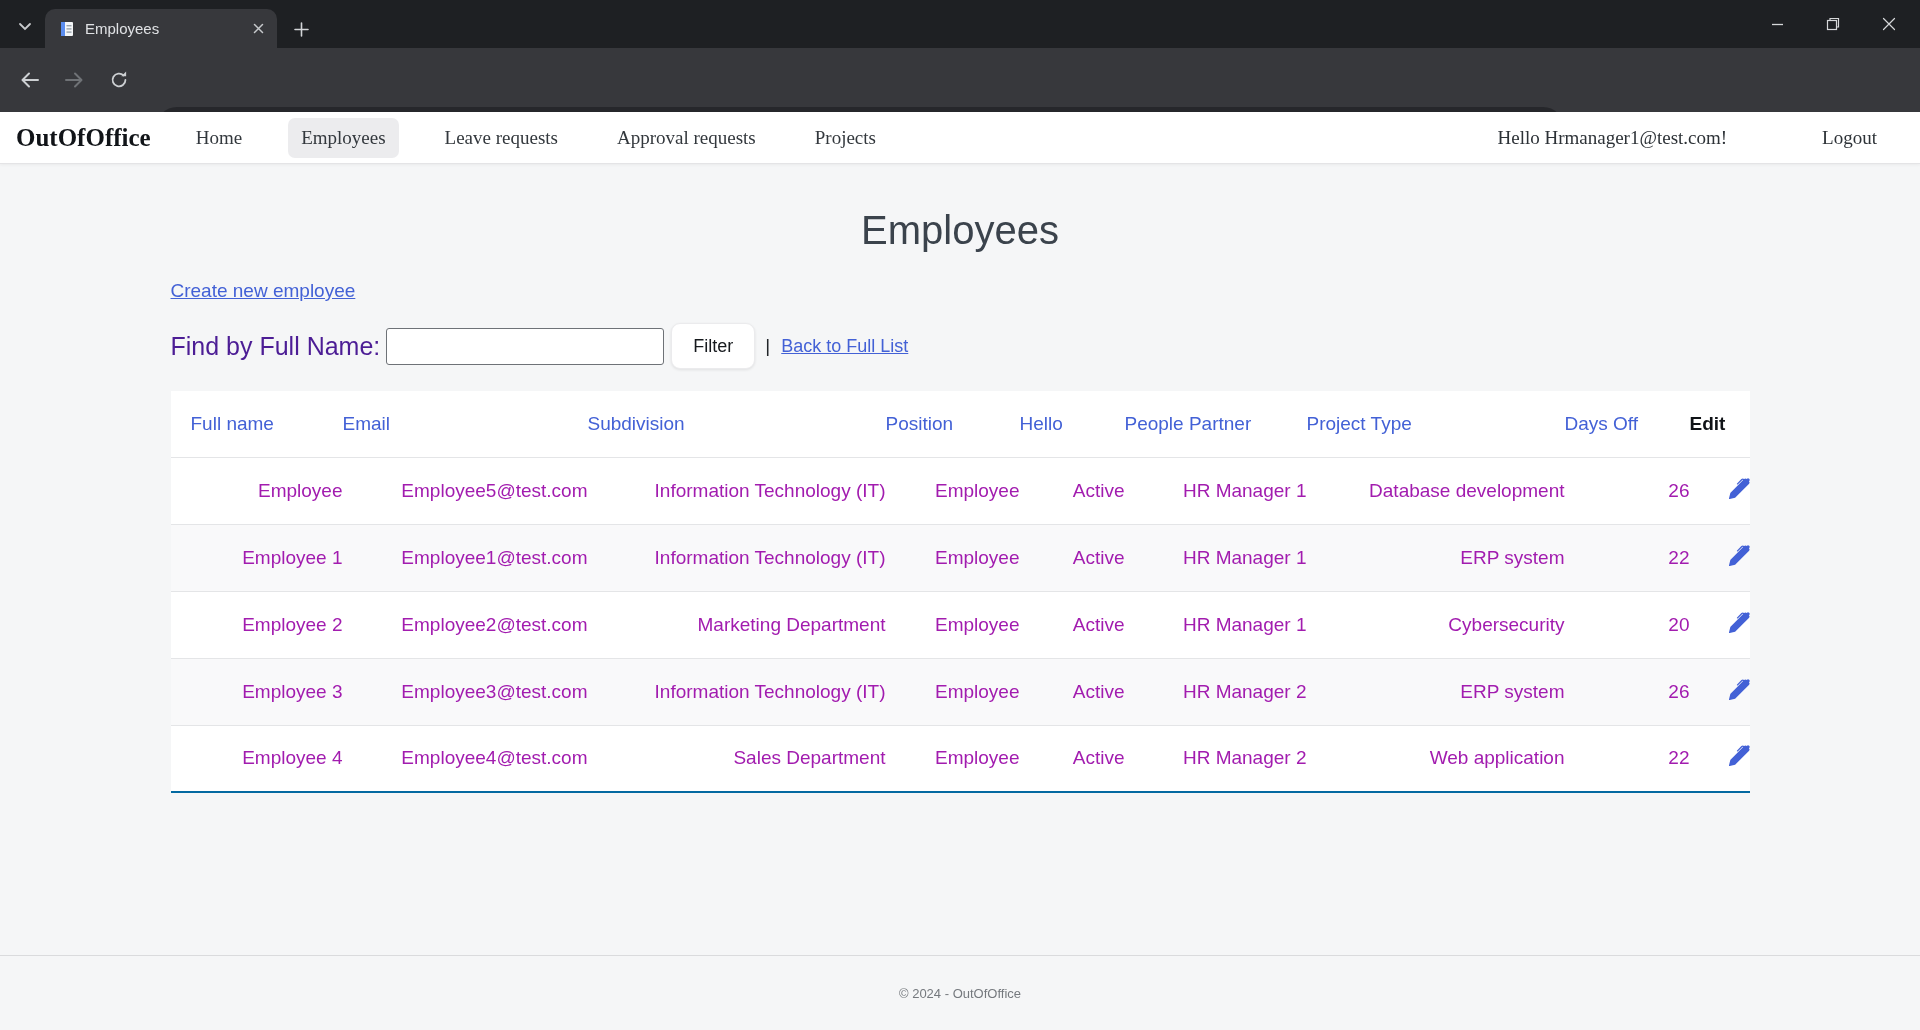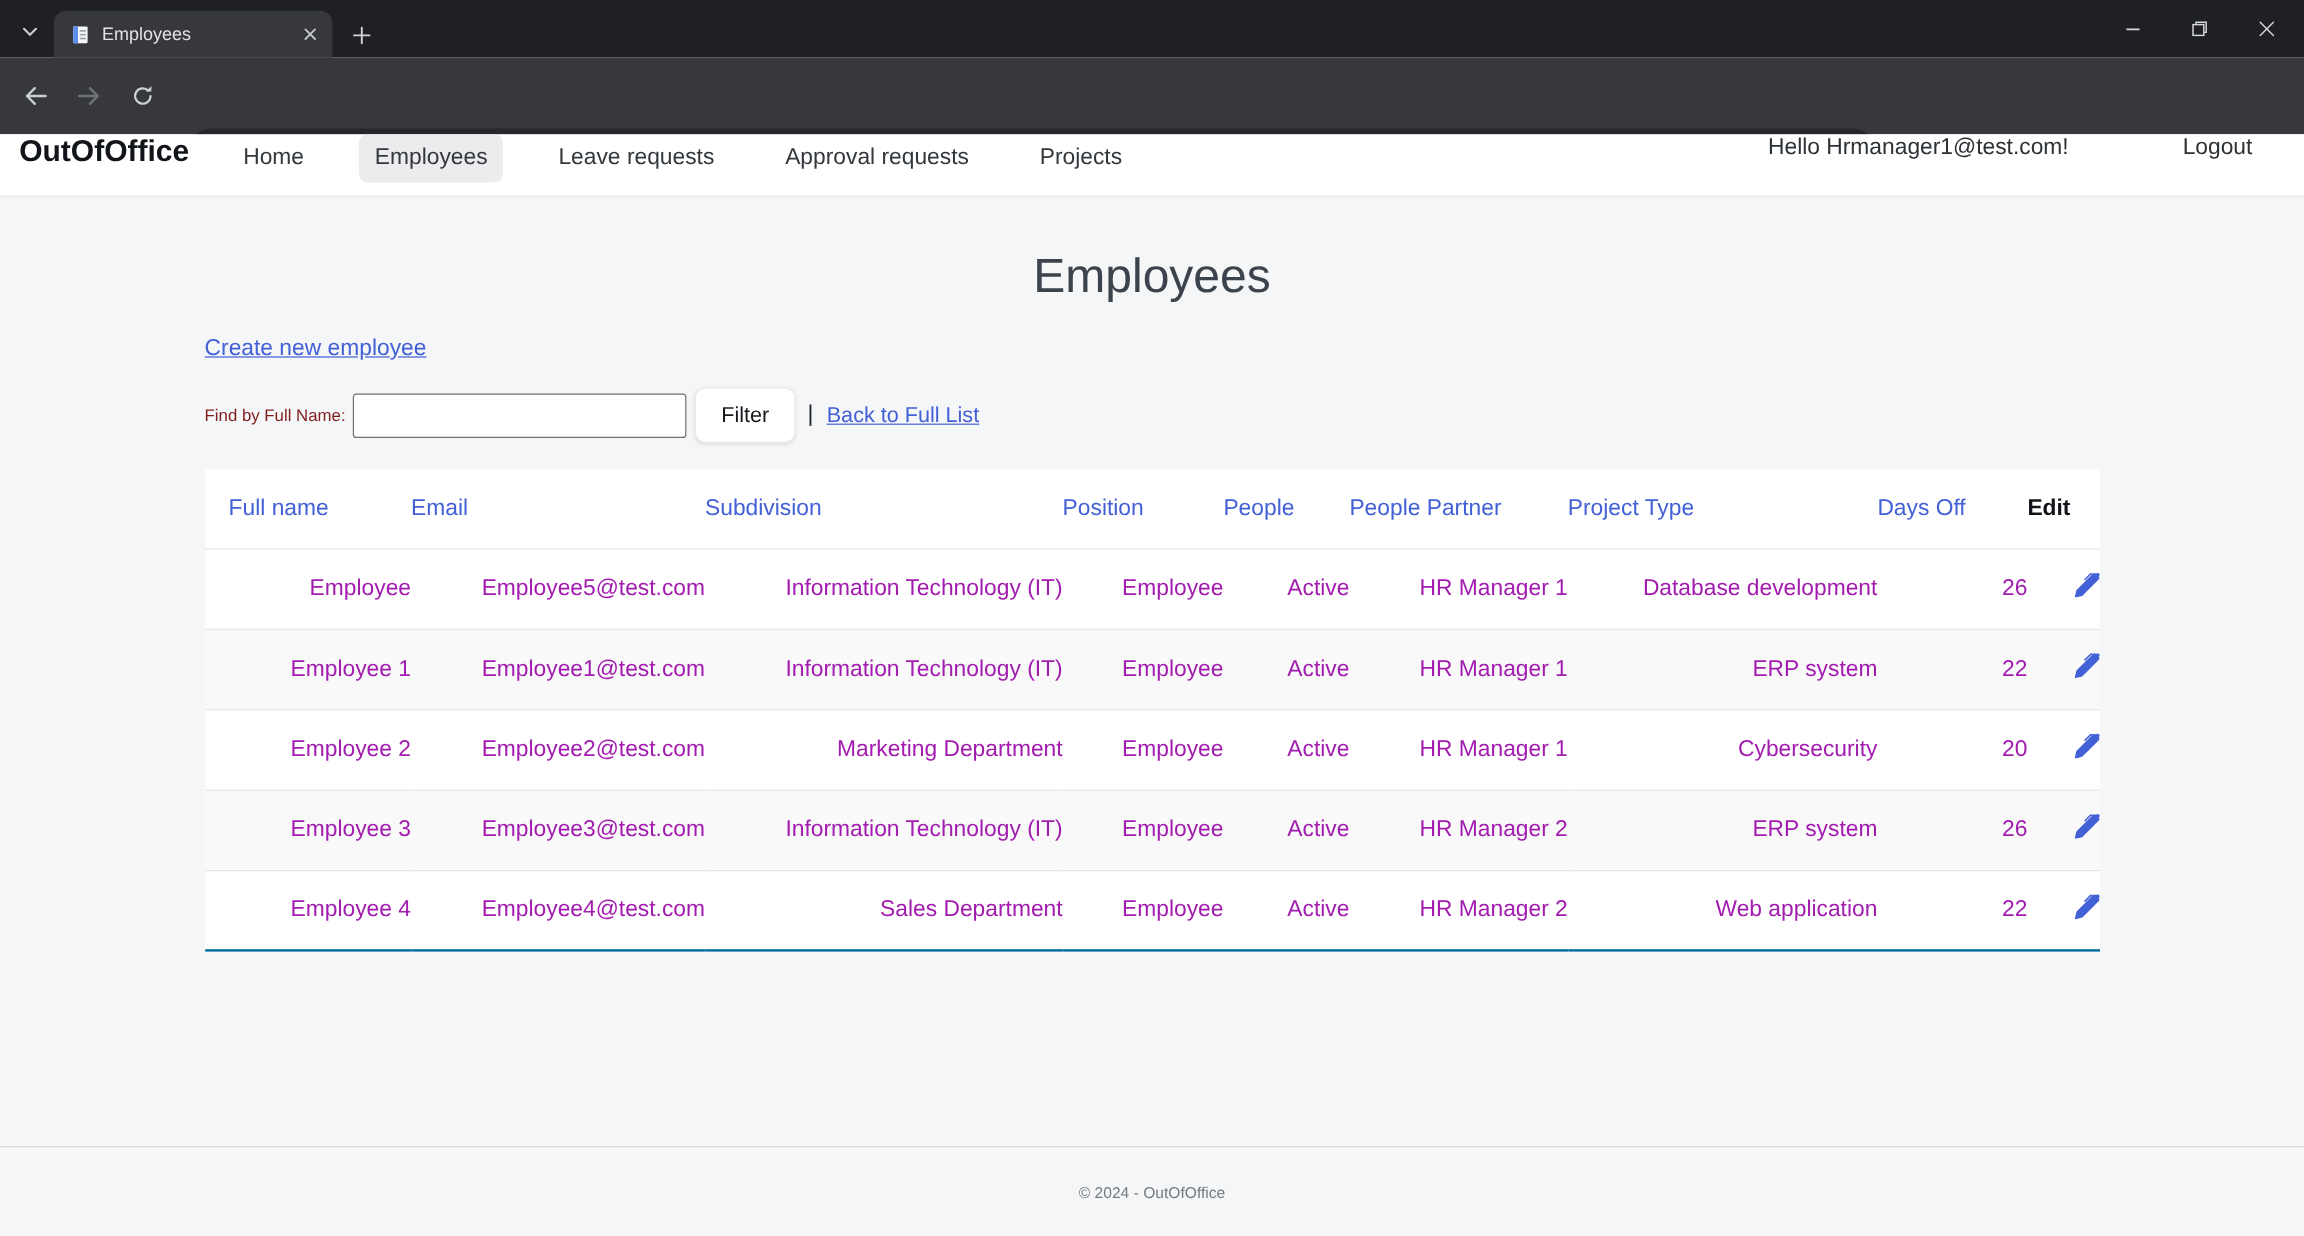--- a/index.html
+++ b/index.html
@@ -21,34 +21,34 @@
   .nav-btn { position:absolute; top:18px; width:28px; height:28px; display:flex; align-items:center; justify-content:center; }
   .omnibox { position:absolute; left:156px; top:59px; width:1408px; height:42px; background:#26272b; border-radius:21px; display:flex; align-items:center; padding:0 14px 0 16px; }
   .omni-url { flex:1; margin-left:13px; font-size:17px; color:#e7e9eb; letter-spacing:.2px; }
   .ext-icon { position:absolute; top:68px; width:26px; height:26px; display:flex; align-items:center; justify-content:center; }
   .ext-divider { position:absolute; left:1816px; top:70px; width:1px; height:22px; background:#5d5f63; }
   .avatar { position:absolute; left:1836px; top:65px; width:31px; height:31px; border-radius:50%; background:#b5917f; color:#39302b; font-size:16px; font-weight:bold; display:flex; align-items:center; justify-content:center; }
   .star-glyph { font-family:"DejaVu Sans",sans-serif; font-size:22px; color:#c3c6c9; line-height:1; }
 
   
   .site { position:absolute; top:112px; left:0; right:0; bottom:0; background:#f5f6f7; }
-  .navbar { height:52px; background:#ffffff; border-bottom:1px solid #e4e4e6; box-shadow:0 1px 3px rgba(0,0,0,.05); display:flex; align-items:flex-start; padding:0 43px 0 16px; }
+  .navbar { height:52px; background:#ffffff; border-bottom:1px solid #e4e4e6; box-shadow:0 1px 3px rgba(0,0,0,.05); display:flex; align-items:center; padding:0 43px 0 16px;font-family:Liberation Serif, serif; }
   .brand { font-size:25px; font-weight:bold; color:#111418; margin-right:32px; text-decoration:none; }
   .nav-links { display:flex; align-items:center; gap:33px; list-style:none; }
   .nav-link { display:block; padding:9px 13px; font-size:19px; color:#33383d; text-decoration:none; border-radius:7px; white-space:nowrap; }
   .nav-link.active { background:#ececee; }
   .nav-right { margin-left:auto; display:flex; align-items:center; gap:51px; }
   .nav-right a { font-size:19px; color:#2d3237; text-decoration:none; white-space:nowrap;margin-left:44px; }
 
   .page-title { margin-top:44px; text-align:center; font-size:40px; font-weight:500; color:#3b434c; }
   .content { width:1579px; margin:0 auto; }
   a.link { color:#4361d6; }
   .create-link { display:inline-block; margin-top:27px; font-size:19px; }
   .filter-row { margin-top:21px; display:flex; align-items:center; }
-  .filter-label { font-size:14px; color:#7f1d1d; }
+  .filter-label { font-size:25px; color:#4c1d95; }
   .filter-input { margin-left:6px; width:278px; height:37px; border:1px solid #6e7277; border-radius:3px; background:#fff; font-size:18px; padding:0 8px; font-family:inherit; }
   .filter-btn { margin-left:7px; width:84px; height:46px; background:#fff; border:1px solid #ebebed; border-radius:9px; box-shadow:0 1px 3px rgba(0,0,0,.09); font-size:18px; color:#16191d; font-family:inherit; cursor:pointer; }
   .sep { margin:0 11px 0 10px; font-size:19px; color:#212529; }
   .back-link { font-size:18px; }
 
   table.emp { margin-top:22px; width:1579px; table-layout:fixed; border-collapse:collapse; background:#fff; }
   table.emp th { height:66px; text-align:left; vertical-align:middle; font-size:19px; font-weight:500; }
   table.emp th a { color:#4361d6; text-decoration:none; font-weight:500; }
   table.emp th.static { color:#101317; font-weight:bold; }
   table.emp td { height:67px; vertical-align:middle; font-size:19px; color:#a21caf; border-top:1px solid #e4e5e7;text-align:right; }
@@ -238,21 +238,21 @@
             <col style="width: 258px;">
             <col style="width: 125px;">
             <col style="width: 60px;">
           </colgroup>
         <thead>
             <tr>
               <th><a href="#">Full name</a></th>
               <th><a href="#">Email</a></th>
               <th><a href="#">Subdivision</a></th>
               <th><a href="#">Position</a></th>
-              <th><a href="#">People</a></th>
+              <th><a href="#">Hello</a></th>
               <th><a href="#">People Partner</a></th>
               <th><a href="#">Project Type</a></th>
               <th><a href="#">Days Off</a></th>
               <th class="static">Edit</th>
             </tr>
           </thead>
         <tbody>
             <tr>
               <td>Employee</td>
               <td>Employee5@test.com</td>

